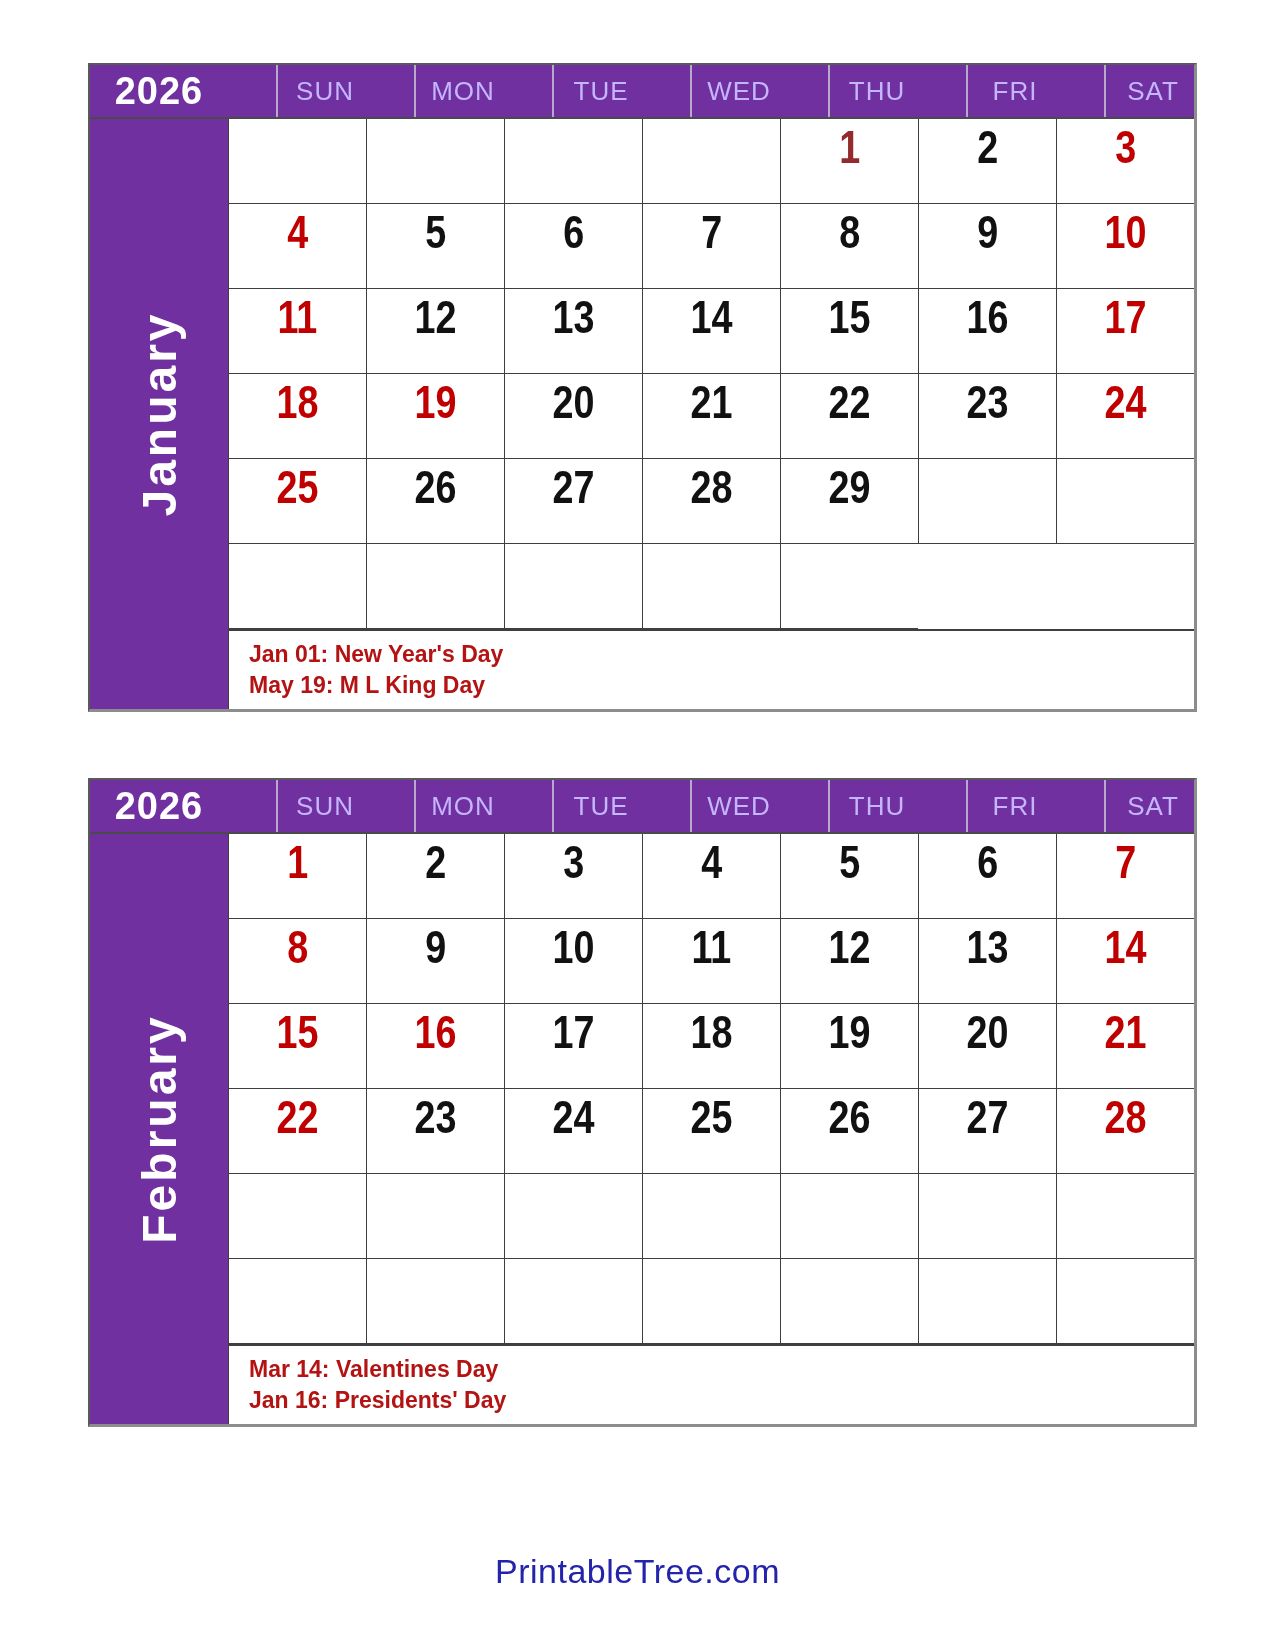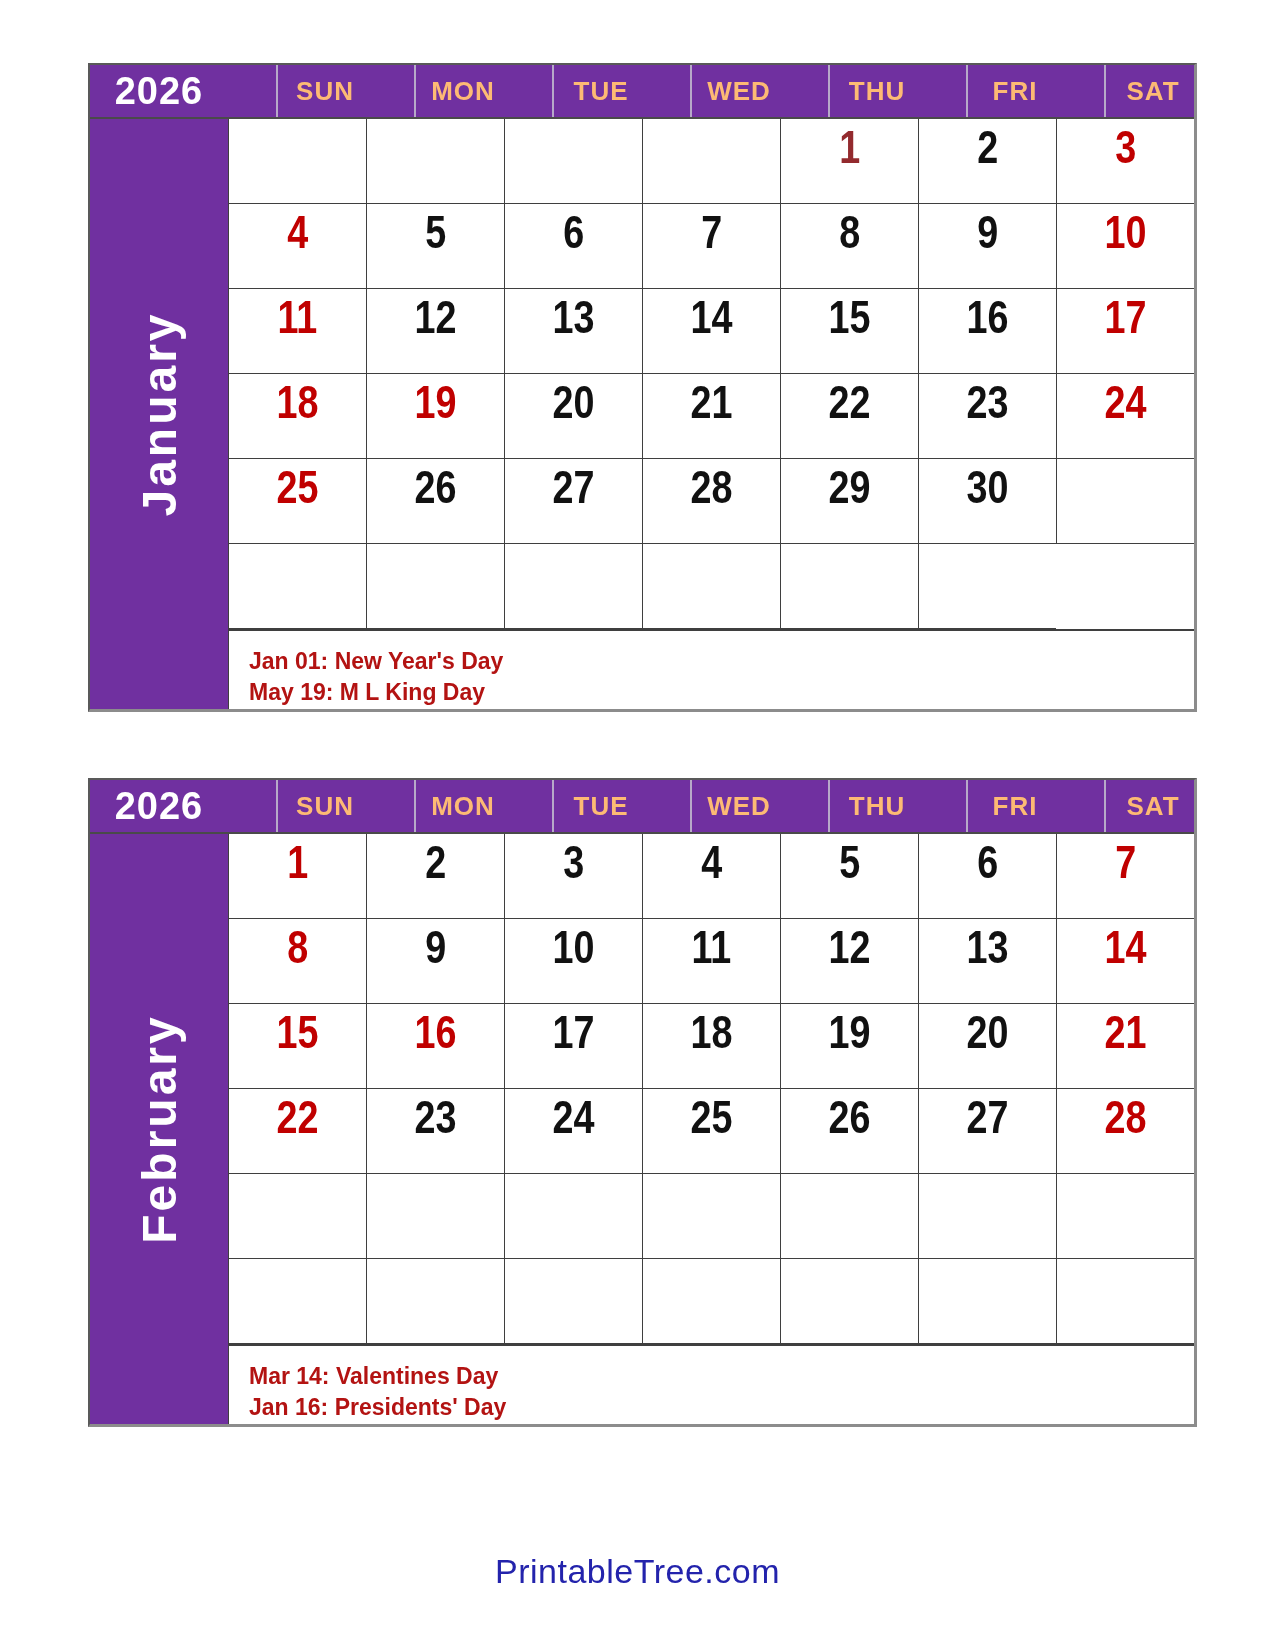--- a/index.html
+++ b/index.html
@@ -20,40 +20,40 @@
     display:grid;grid-template-columns:138px repeat(7,1fr);
     height:52px;background:#7030A0;border-bottom:2px solid #4a4a4a;gap:48px;
   }
   .year-cell{
     display:flex;align-items:center;justify-content:center;
     color:#ffffff;font-size:38px;font-weight:700;letter-spacing:1px;
   }
   .dow{
     display:flex;align-items:center;justify-content:center;
     border-left:2px solid #b7a9c9;
-    color:#fdba74;font-size:26px;font-weight:700;letter-spacing:1px;padding-left:6px;
+    color:#c4b5fd;font-size:26px;font-weight:400;letter-spacing:1px;padding-left:6px;
   }
 
   
   .grid{
     display:grid;grid-template-columns:138px repeat(7,1fr);
     grid-template-rows:repeat(6,85px) 80px;grid-auto-flow:row;
   }
   .band{
     grid-column:1;grid-row:1/8;background:#7030A0;position:relative;
   }
   .band span{
     position:absolute;top:50%;left:50%;
     transform:translate(-50%,-50%) rotate(-90deg);
     white-space:nowrap;color:#ffffff;font-size:48px;font-weight:700;letter-spacing:3px;
   }
   .holiday-box{
     grid-column:2/9;grid-row:7;
     border-top:2px solid #3f3f3f;border-left:1px solid #3f3f3f;
-    padding:15px 0 0 20px;
+    padding:8px 0 0 20px;
   }
   .holiday-line{
     color:#b31312;font-size:23px;font-weight:700;line-height:1.35;
   }
   .cell{
     border-left:1px solid #3f3f3f;border-bottom:1px solid #3f3f3f;
     text-align:center;padding-top:4px;overflow:hidden;
   }
   .num{
     display:inline-block;font-size:46px;font-weight:700;line-height:1;
@@ -116,21 +116,20 @@
       <div class="cell"><span class="num black">20</span></div>
       <div class="cell"><span class="num black">21</span></div>
       <div class="cell"><span class="num black">22</span></div>
       <div class="cell"><span class="num black">23</span></div>
       <div class="cell"><span class="num red">24</span></div>
       <div class="cell"><span class="num red">25</span></div>
       <div class="cell"><span class="num black">26</span></div>
       <div class="cell"><span class="num black">27</span></div>
       <div class="cell"><span class="num black">28</span></div>
       <div class="cell"><span class="num black">29</span></div>
-      <div class="cell"><span class="num black">30</span></div>
       <div class="cell"></div>
       <div class="cell"></div>
       <div class="cell"></div>
       <div class="cell"></div>
       <div class="cell"></div>
       <div class="cell"></div>
       <div class="cell"></div>
     </div>
 </div>
 

